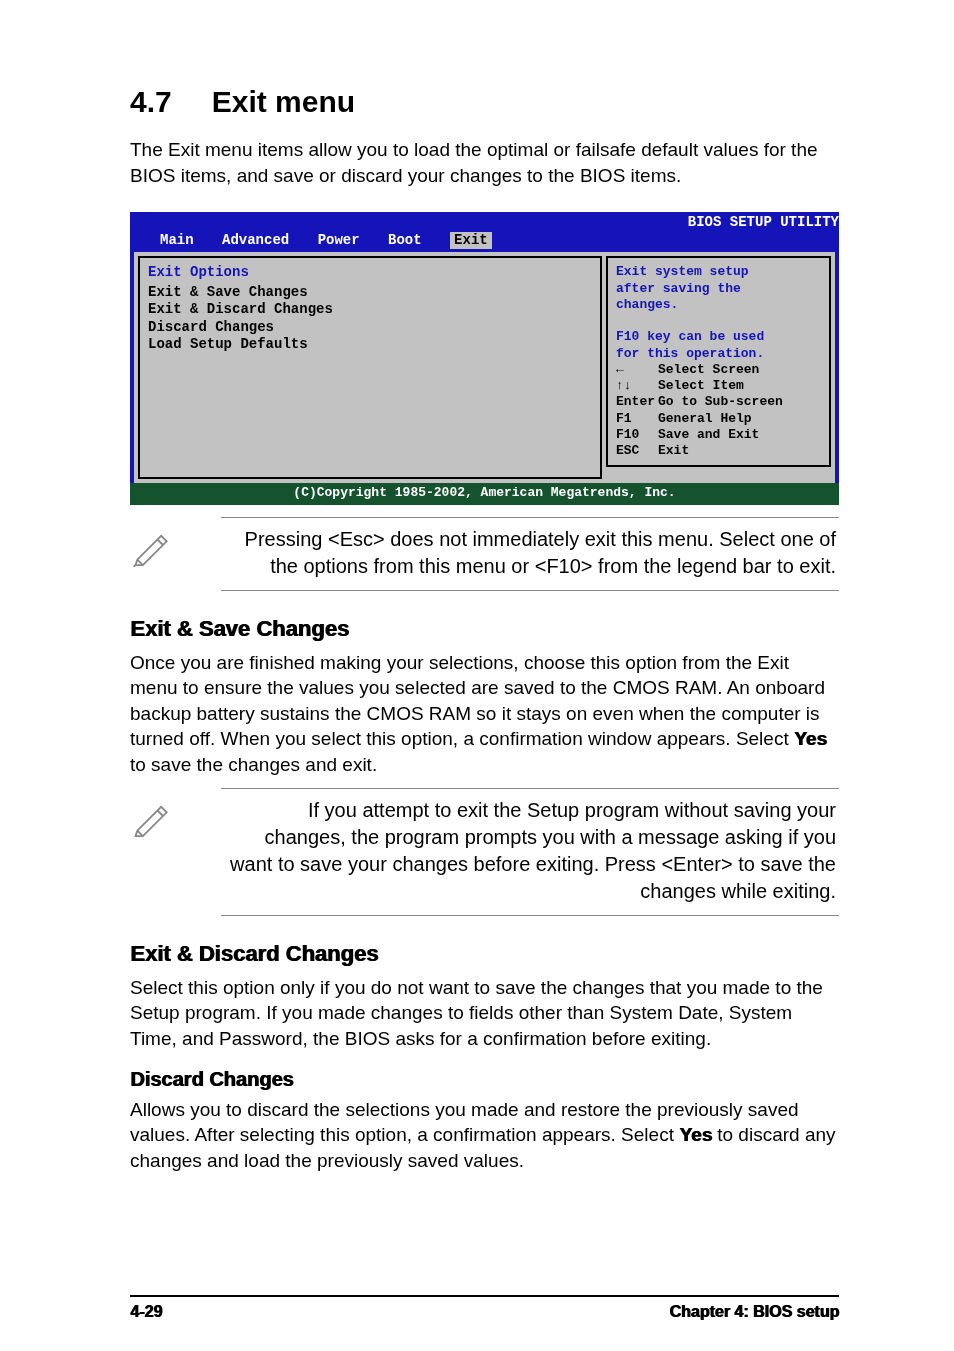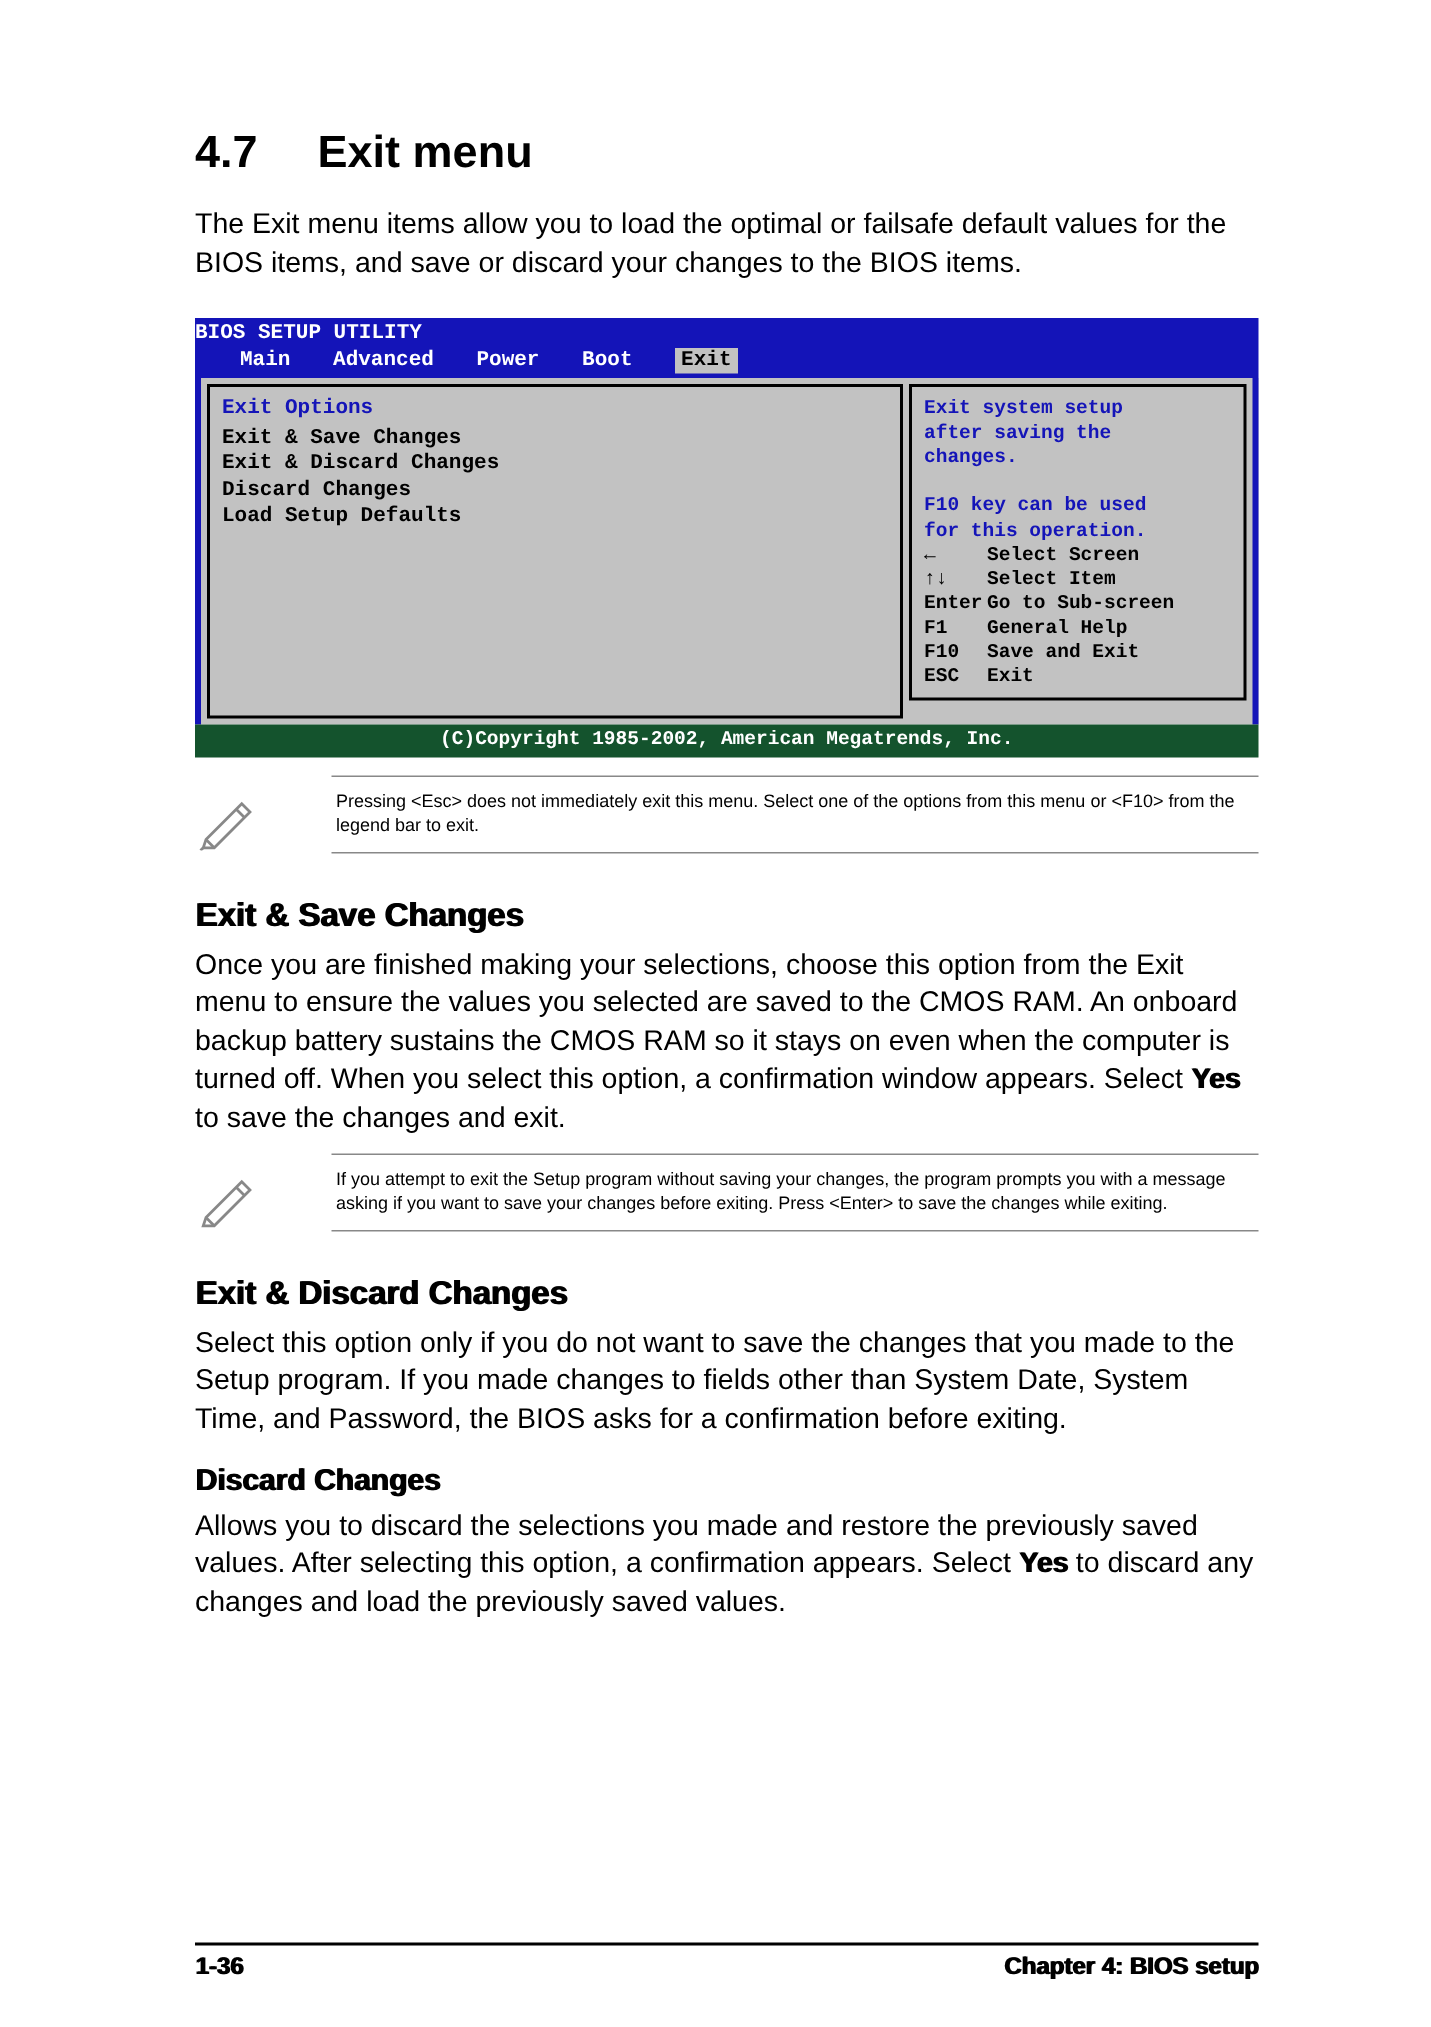--- a/index.html
+++ b/index.html
@@ -34,21 +34,21 @@
     font-family: "Courier New", monospace;
     font-weight: bold;
     font-size: 14px;
     line-height: 1.25;
     color: #fff;
     margin-bottom: 12px;
   }
   .bios .titlebar {
     background: #1414b8;
     color: #fff;
-    text-align: left;
+    text-align: right;
     padding: 2px 0 0 0;
   }
   .bios .menubar {
     background: #1414b8;
     color: #fff;
     padding: 0 0 3px 0;
   }
   .bios .menubar span { display: inline-block; }
   .bios .menubar .tabs { padding-left: 30px; }
   .bios .menubar .tab { padding: 0 20px 0 0; display: inline-block; }
@@ -109,23 +109,24 @@
     width: 48px;
     flex: 0 0 48px;
     padding-top: 6px;
   }
   .note .pencil svg { width: 44px; height: 44px; }
   .note .notebody {
     flex: 1;
     border-top: 1px solid #888;
     border-bottom: 1px solid #888;
     padding: 8px 3px 10px 3px;
-    font-size: 12px;
+    font-size: 20px;
     line-height: 1.35;
     margin-left: 25px;
+    text-align: right;
   }
   .note.indent { margin-left: 0; }
   h2.subhead {
     font-size: 22px;
     font-weight: bold;
     margin: 20px 0 8px 0;
     text-shadow: 1px 0 0 #000;
   }
   h3.subhead2 {
     font-size: 20px;
@@ -238,17 +239,17 @@
 
   <h2 class="subhead">Exit &amp; Discard Changes</h2>
   <p class="body">Select this option only if you do not want to save the changes that you made to the Setup program. If you made changes to fields other than System Date, System Time, and Password, the BIOS asks for a confirmation before exiting.</p>
 
   <h3 class="subhead2">Discard Changes</h3>
   <p class="body">
     <span>Allows you to discard the selections you made and restore the previously saved values. After selecting this option, a confirmation appears. Select </span><span class="inline-bold">Yes</span><span> to discard any changes and load the previously saved values.</span>
   </p>
 
   <div class="footer">
-    <span>1-36</span>
+    <span>4-29</span>
     <span>Chapter 4: BIOS setup</span>
   </div>
 
 </div>
 
 </body></html>

